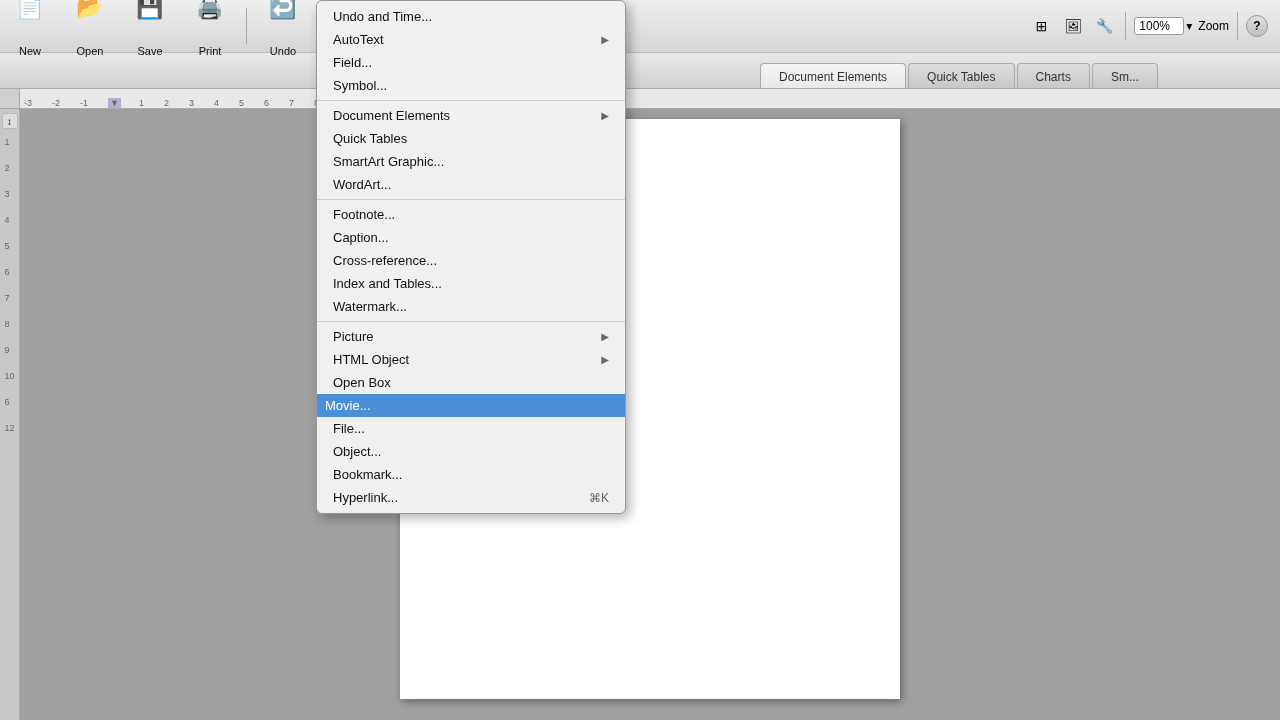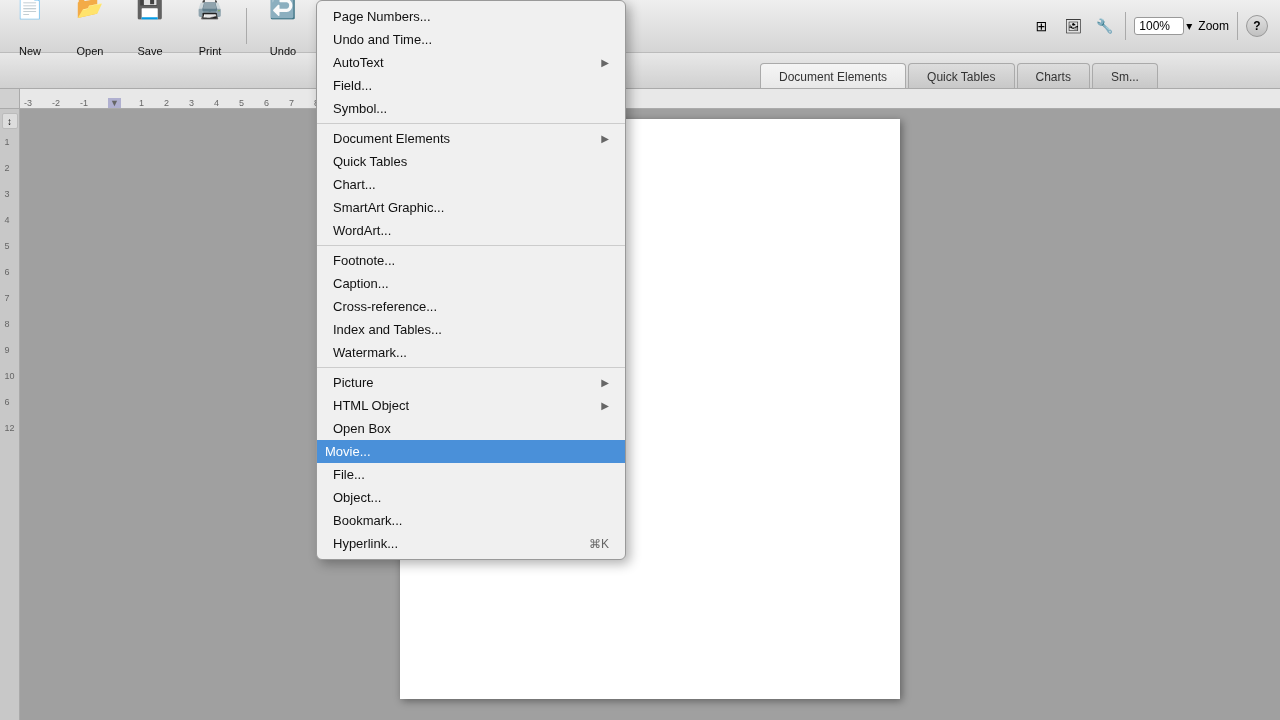--- a/index.html
+++ b/index.html
@@ -341,23 +341,20 @@
     <div class="document-page">
       <p class="document-text">So....</p>
     </div>
   </div>
 </div>
 
 <div class="dropdown-overlay">
   <div class="dropdown-menu">
 
     <div class="menu-item">
-      <span>Page Numbers...</span>
-    </div>
-    <div class="menu-item">
       <span>Undo and Time...</span>
     </div>
     <div class="menu-item">
       <span>AutoText</span>
       <span class="arrow">▶</span>
     </div>
     <div class="menu-item">
       <span>Field...</span>
     </div>
     <div class="menu-item">
@@ -367,23 +364,20 @@
     <div class="menu-separator"></div>
 
     <div class="menu-item">
       <span>Document Elements</span>
       <span class="arrow">▶</span>
     </div>
     <div class="menu-item">
       <span>Quick Tables</span>
     </div>
     <div class="menu-item">
-      <span>Chart...</span>
-    </div>
-    <div class="menu-item">
       <span>SmartArt Graphic...</span>
     </div>
     <div class="menu-item">
       <span>WordArt...</span>
     </div>
 
     <div class="menu-separator"></div>
 
     <div class="menu-item">
       <span>Footnote...</span>

